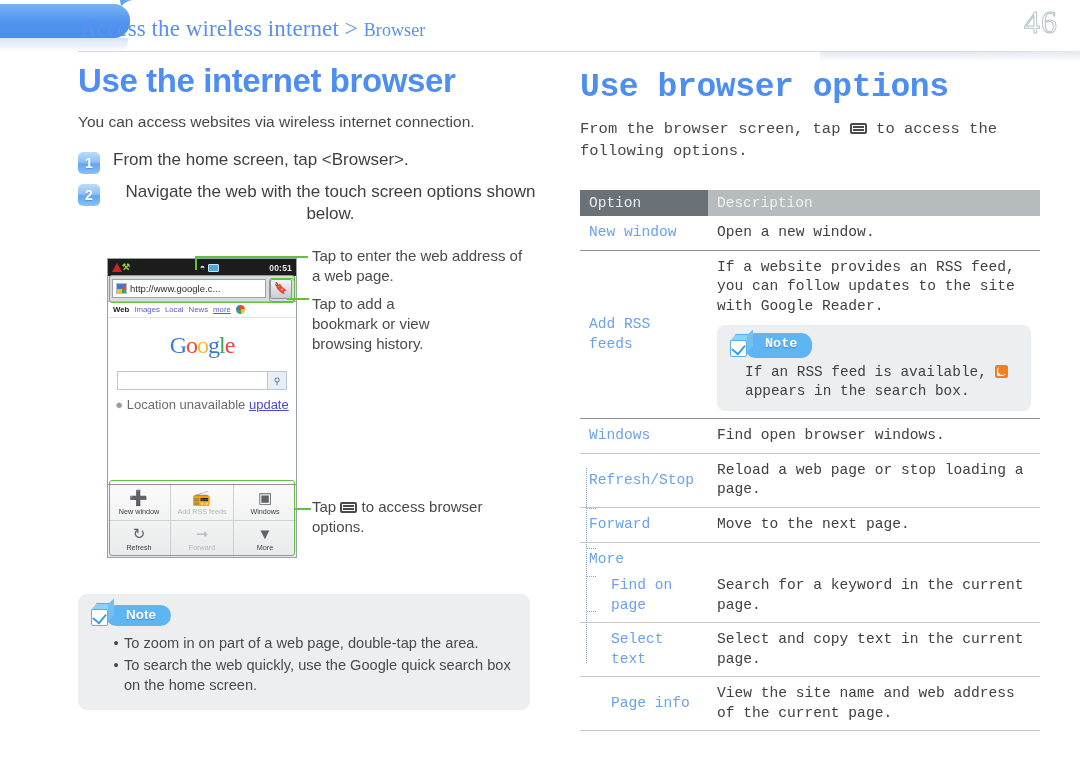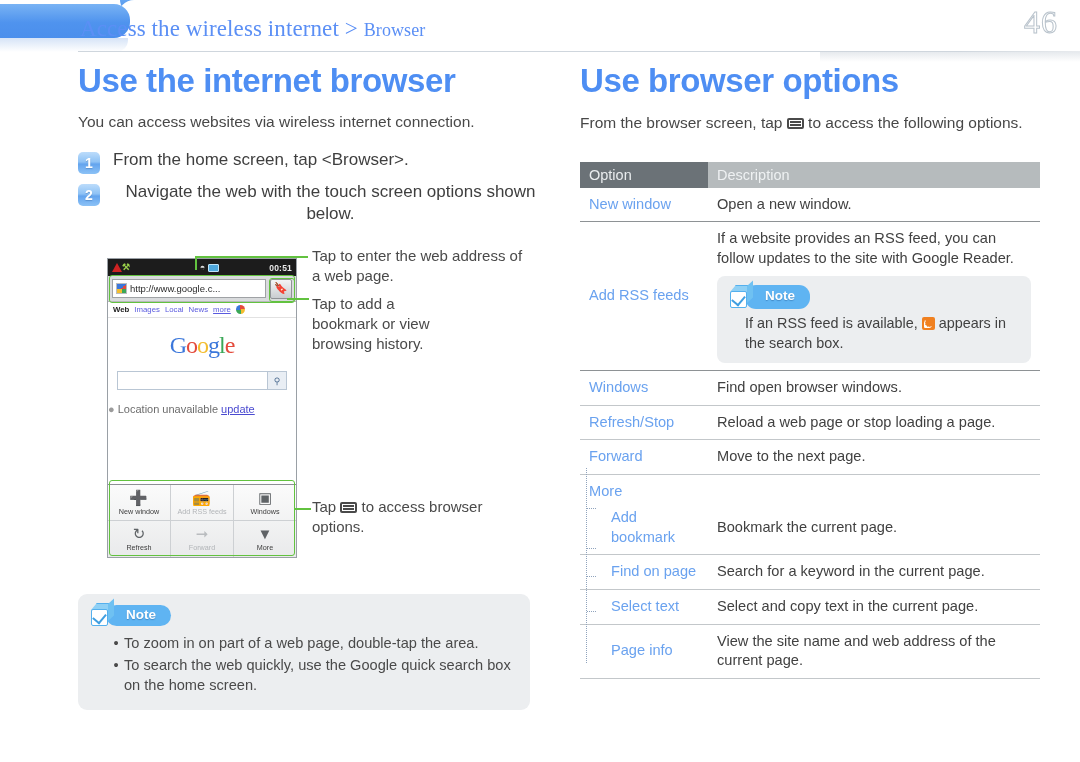--- a/index.html
+++ b/index.html
@@ -51,21 +51,21 @@
     position:absolute; left:78px; top:51px; width:1002px; height:1px;
     background:linear-gradient(90deg,#cfd6dd 0%,#cfd6dd 88%,#e8ebee 100%);
   }
   .header-shadow {
     position:absolute; left:820px; top:52px; width:260px; height:10px;
     background:linear-gradient(180deg,rgba(200,208,216,.45) 0%,rgba(255,255,255,0) 100%);
   }
 
   
   .col-left  { position:absolute; left:78px; top:62px; width:470px; }
-  .col-right { position:absolute; left:580px; top:62px; width:460px; }
+  .col-right { position:absolute; left:580px; top:69px; width:460px;font-family:Liberation Mono, monospace; }
 
   h1.section-title {
     margin:0; padding:0;
     font-size:33px; font-weight:bold; color:#4e8ef3;
     letter-spacing:-.4px; line-height:1.15;
   }
   .lead {
     margin:12px 0 0 0; font-size:15.5px; color:#484848; line-height:1.35;
   }
 
@@ -155,21 +155,21 @@
   .ph-search {
     margin:12px 9px 0 9px; height:19px; border:1px solid #b9c6d4;
     display:flex; align-items:center; background:#fff;
   }
   .ph-search .sfield{flex:1}
   .ph-search .sbtn{
     width:19px;height:17px;background:#e9eef4;border-left:1px solid #b9c6d4;
     display:flex;align-items:center;justify-content:center;color:#4a6a8f;font-size:9px;
   }
   .ph-loc {
-    margin-top:13px; font-size:11px; color:#6c6c6c;
+    text-align:center; margin-top:7px; font-size:13px; color:#6c6c6c;
   }
   .ph-loc .dot{color:#9b9b9b}
   .ph-loc .upd{color:#4a4ad0;text-decoration:underline}
   .ph-body { height:150px; }
 
   .ph-toolbar {
     position:absolute; left:0; bottom:0; width:100%;
     border-top:1px solid #8d9094;
     background:linear-gradient(180deg,#fbfbfb 0%,#e9eaeb 100%);
   }
@@ -504,24 +504,20 @@
         <td class="opt-name">Forward</td>
         <td>Move to the next page.</td>
       </tr>
 
       <tr style="border:none">
         <td class="opt-name" style="border-bottom:none;padding-bottom:0">More</td>
         <td style="border-bottom:none"></td>
       </tr>
 
       <tr>
-        <td class="opt-name" style="padding-left:31px">Add bookmark</td>
-        <td>Bookmark the current page.</td>
-      </tr>
-      <tr>
         <td class="opt-name" style="padding-left:31px">Find on page</td>
         <td>Search for a keyword in the current page.</td>
       </tr>
       <tr>
         <td class="opt-name" style="padding-left:31px">Select text</td>
         <td>Select and copy text in the current page.</td>
       </tr>
       <tr>
         <td class="opt-name" style="padding-left:31px">Page info</td>
         <td>View the site name and web address of the current page.</td>

